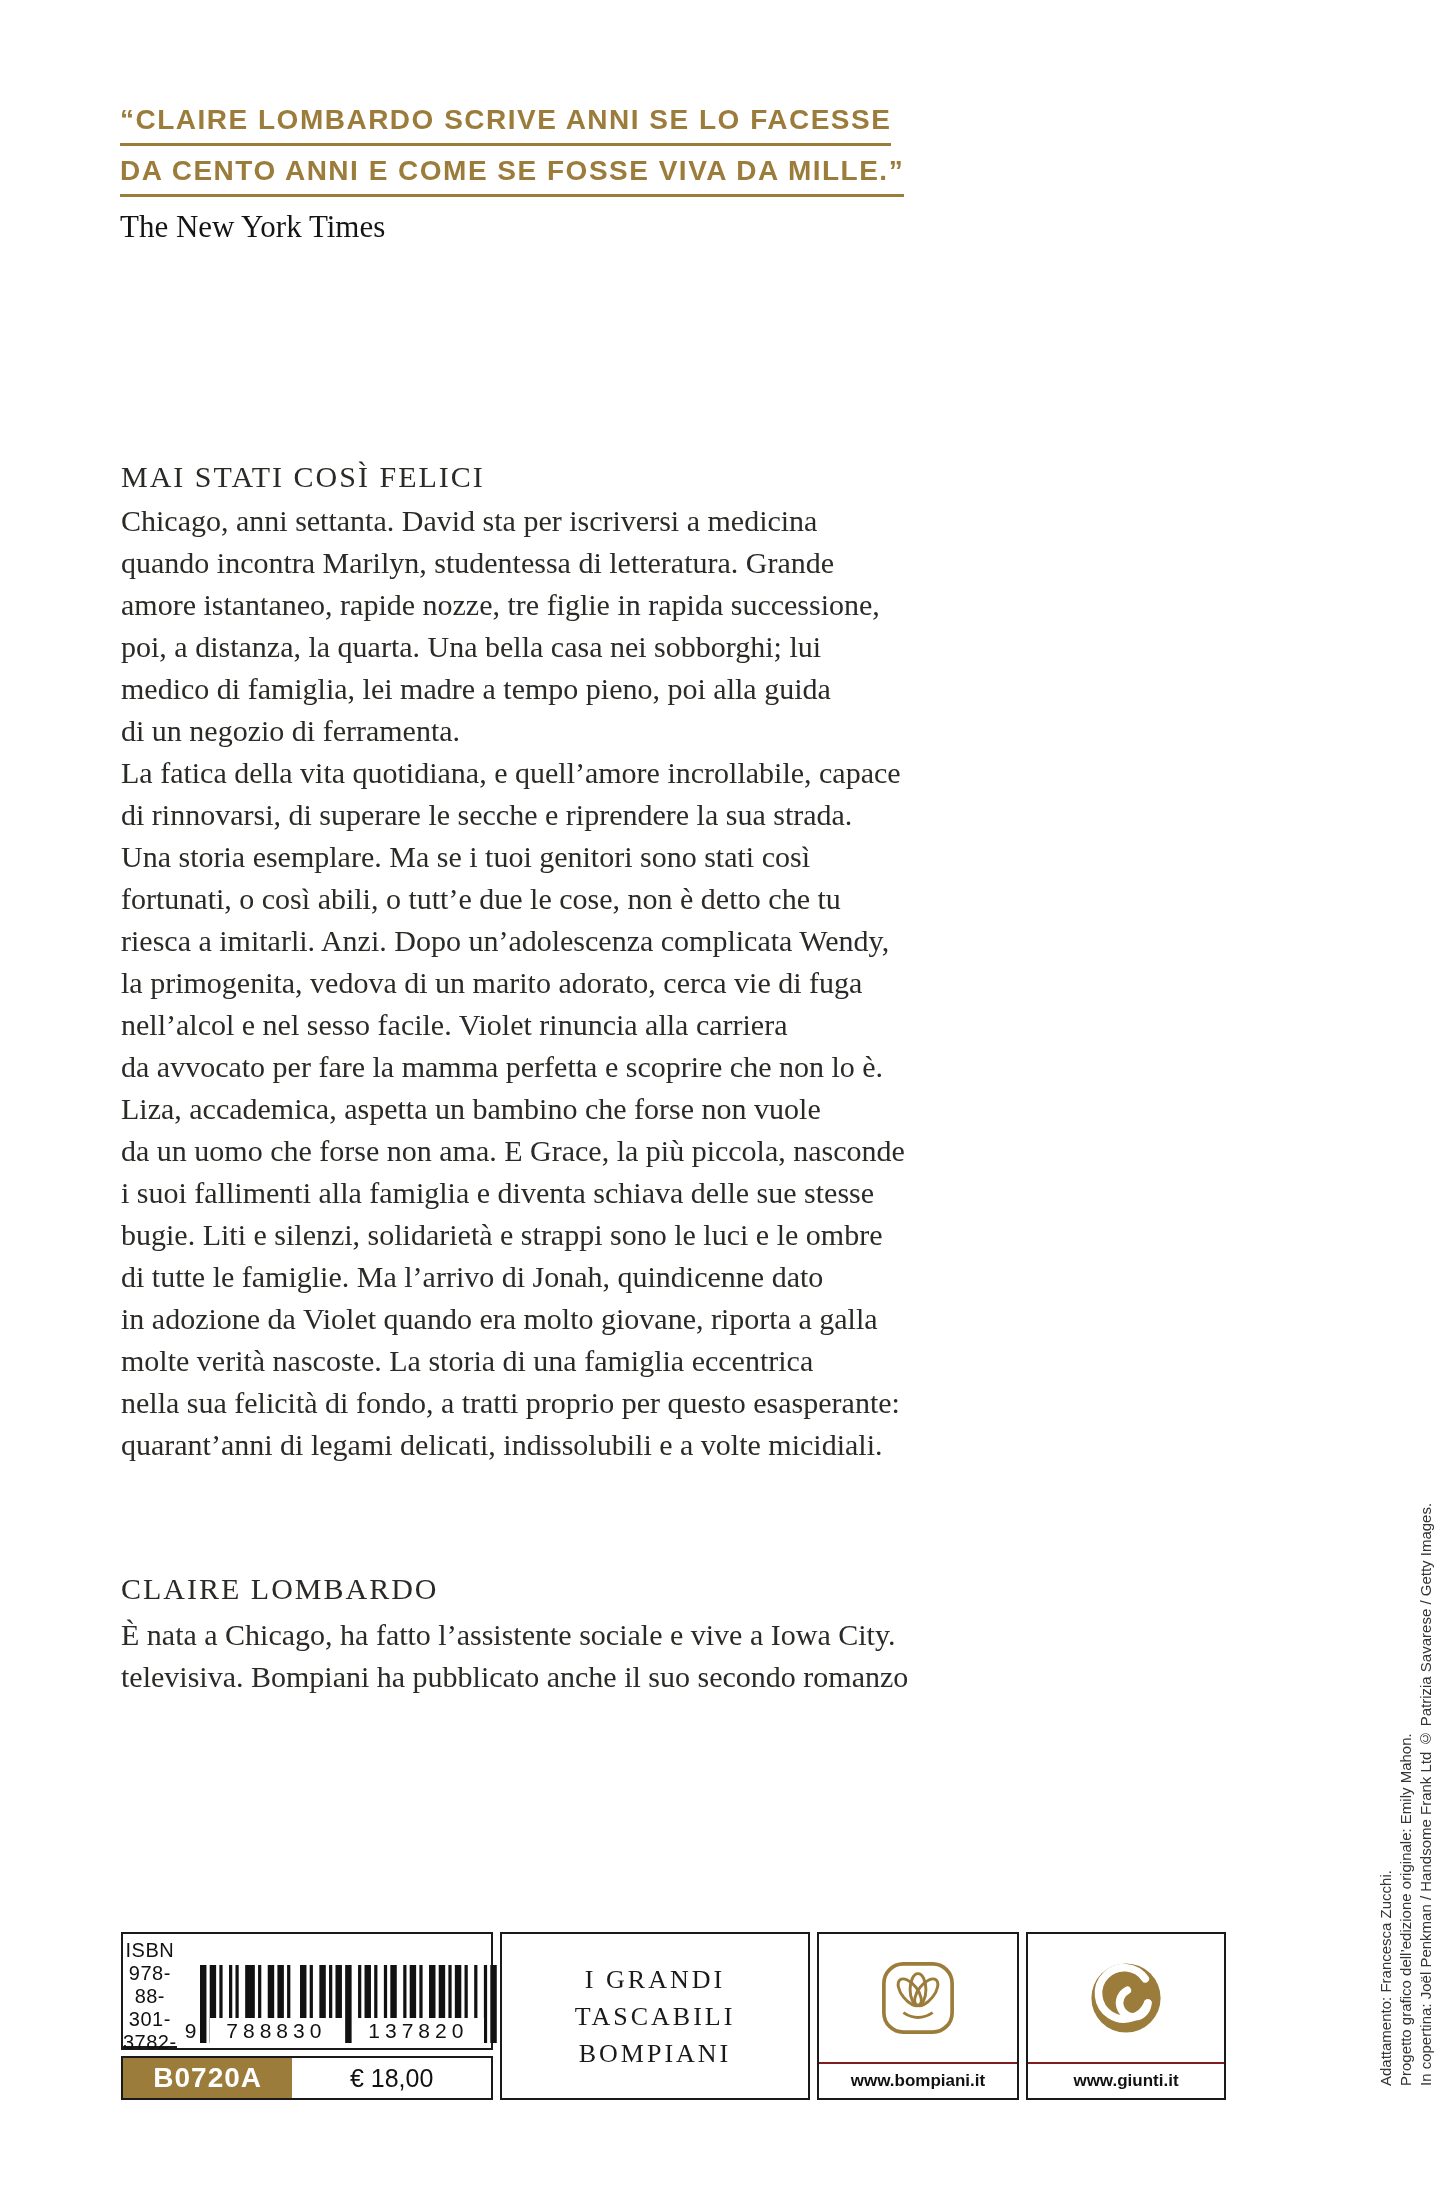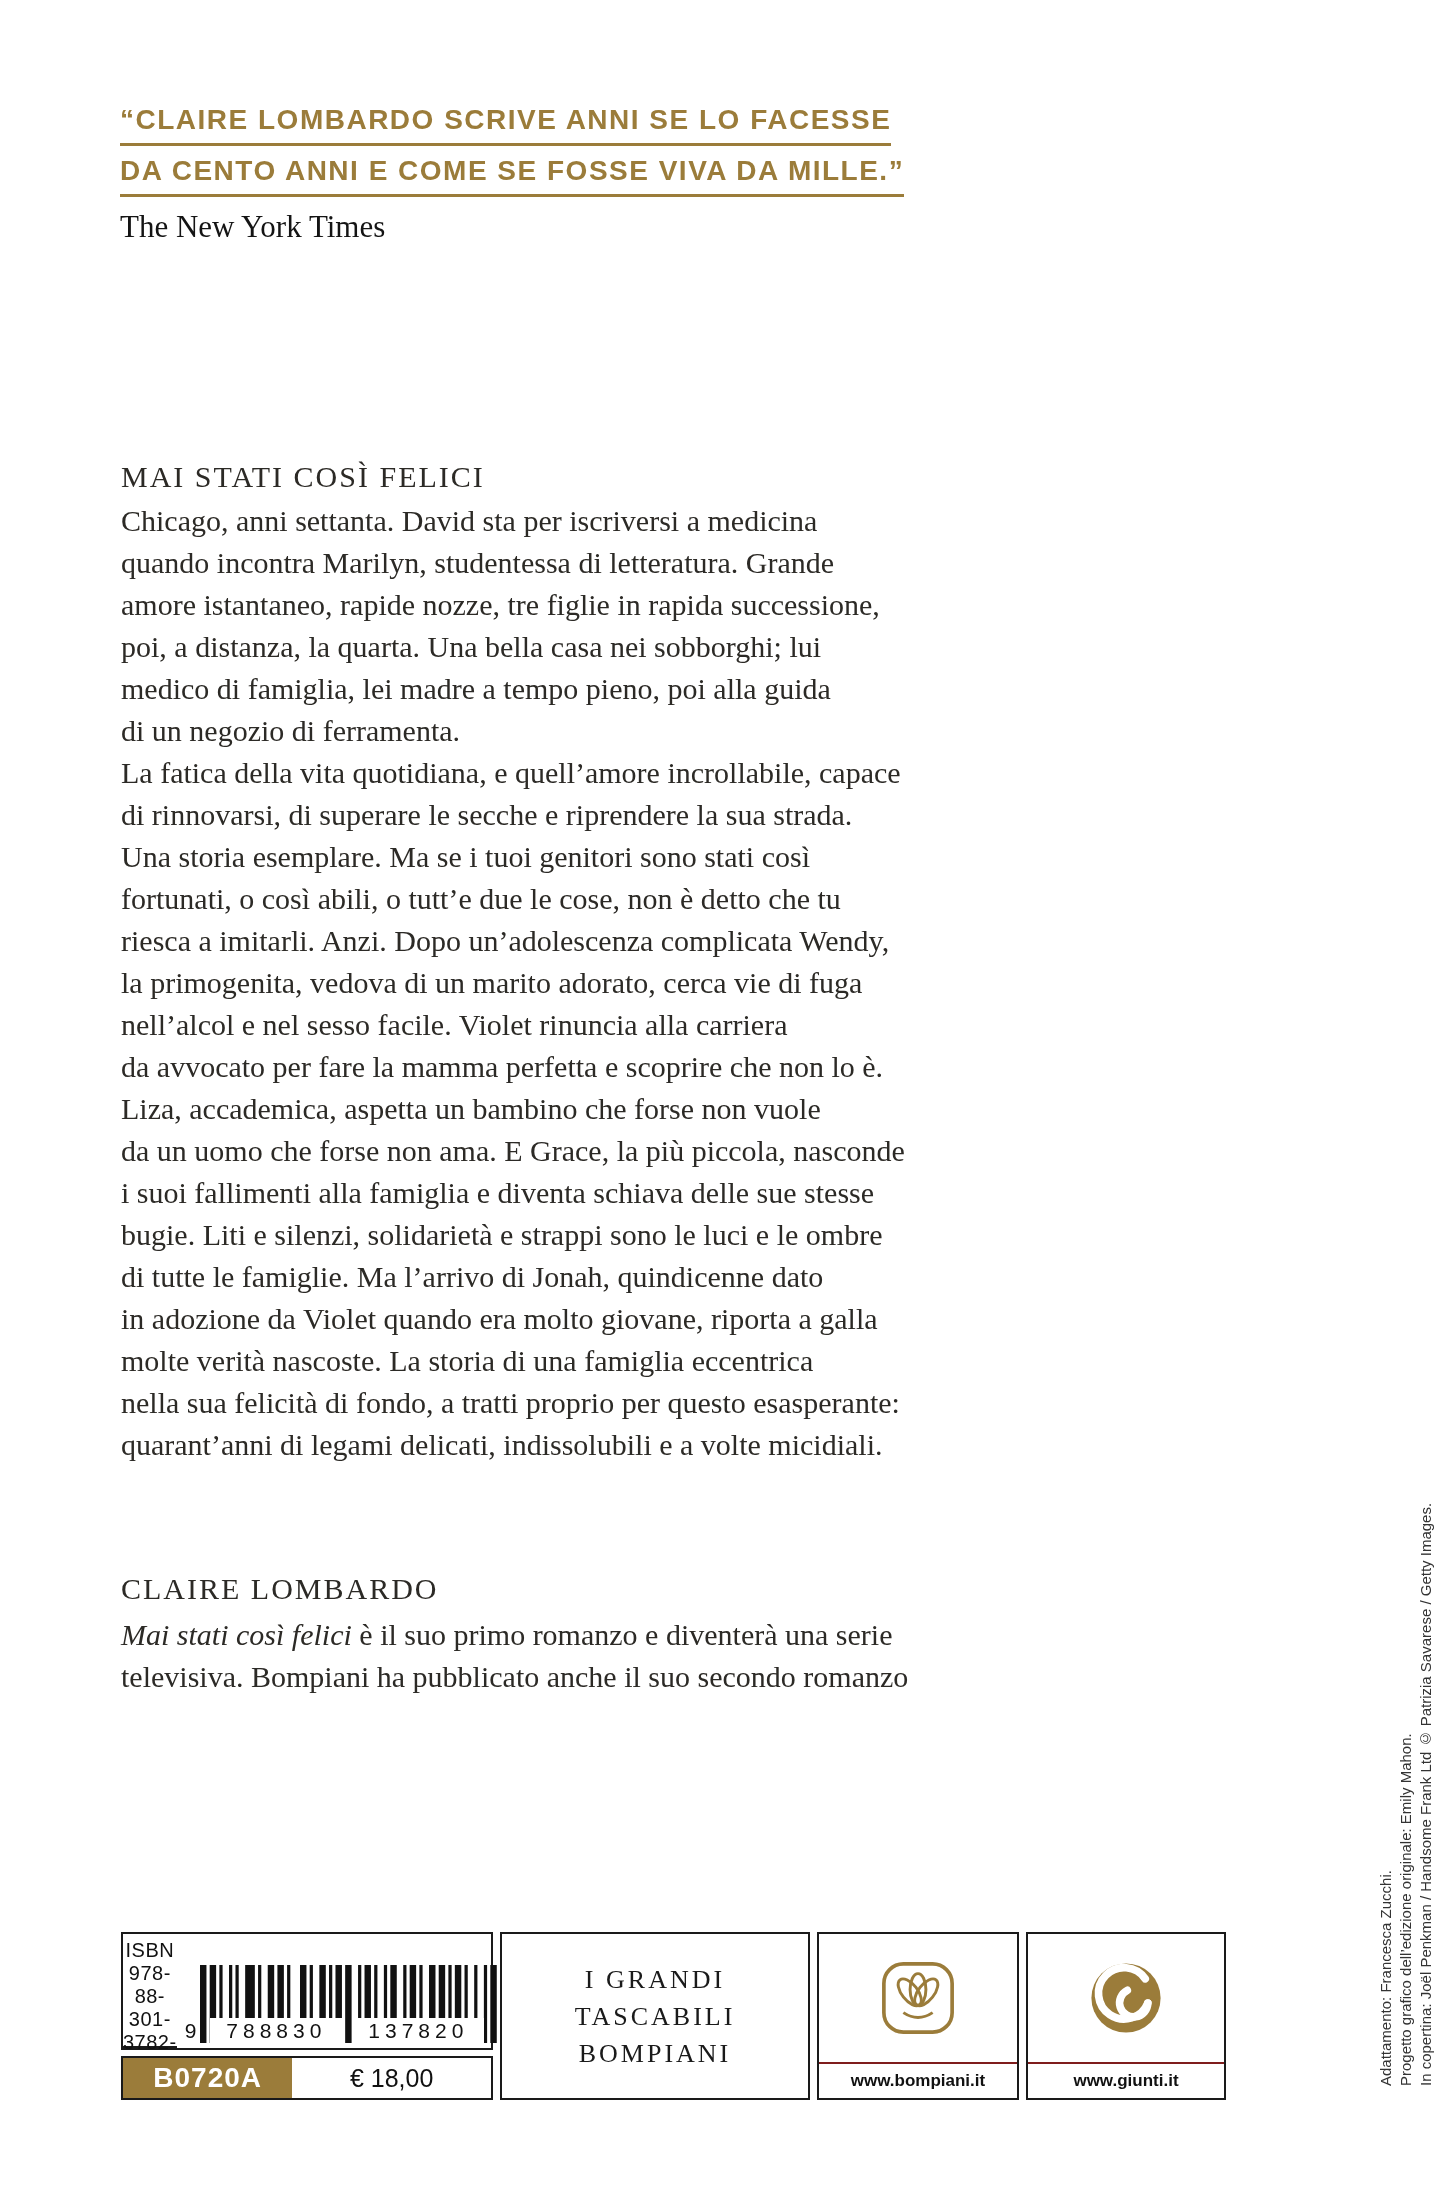--- a/index.html
+++ b/index.html
@@ -109,21 +109,21 @@
 bugie. Liti e silenzi, solidarietà e strappi sono le luci e le ombre
 di tutte le famiglie. Ma l’arrivo di Jonah, quindicenne dato
 in adozione da Violet quando era molto giovane, riporta a galla
 molte verità nascoste. La storia di una famiglia eccentrica
 nella sua felicità di fondo, a tratti proprio per questo esasperante:
 quarant’anni di legami delicati, indissolubili e a volte micidiali.</div>
   </div>
 
   <div class="bio">
     <div class="sec-title">CLAIRE LOMBARDO</div>
-    <div><span class="it">Mai stati così felici</span><span> è il suo primo romanzo e diventerà una serie</span></div>
+    <div><span>È nata a Chicago, ha fatto l’assistente sociale e vive a Iowa City.</span></div>
     <div><span>televisiva. Bompiani ha pubblicato anche il suo secondo romanzo</span></div>
   </div>
 
   <div class="footer">
 
     <div class="isbn-col">
       <div class="box isbn-box">
         <div class="isbn-label">ISBN 978-88-301-3782-0</div>
         <div class="barcode">
           <div class="barcode-digit">9</div>

